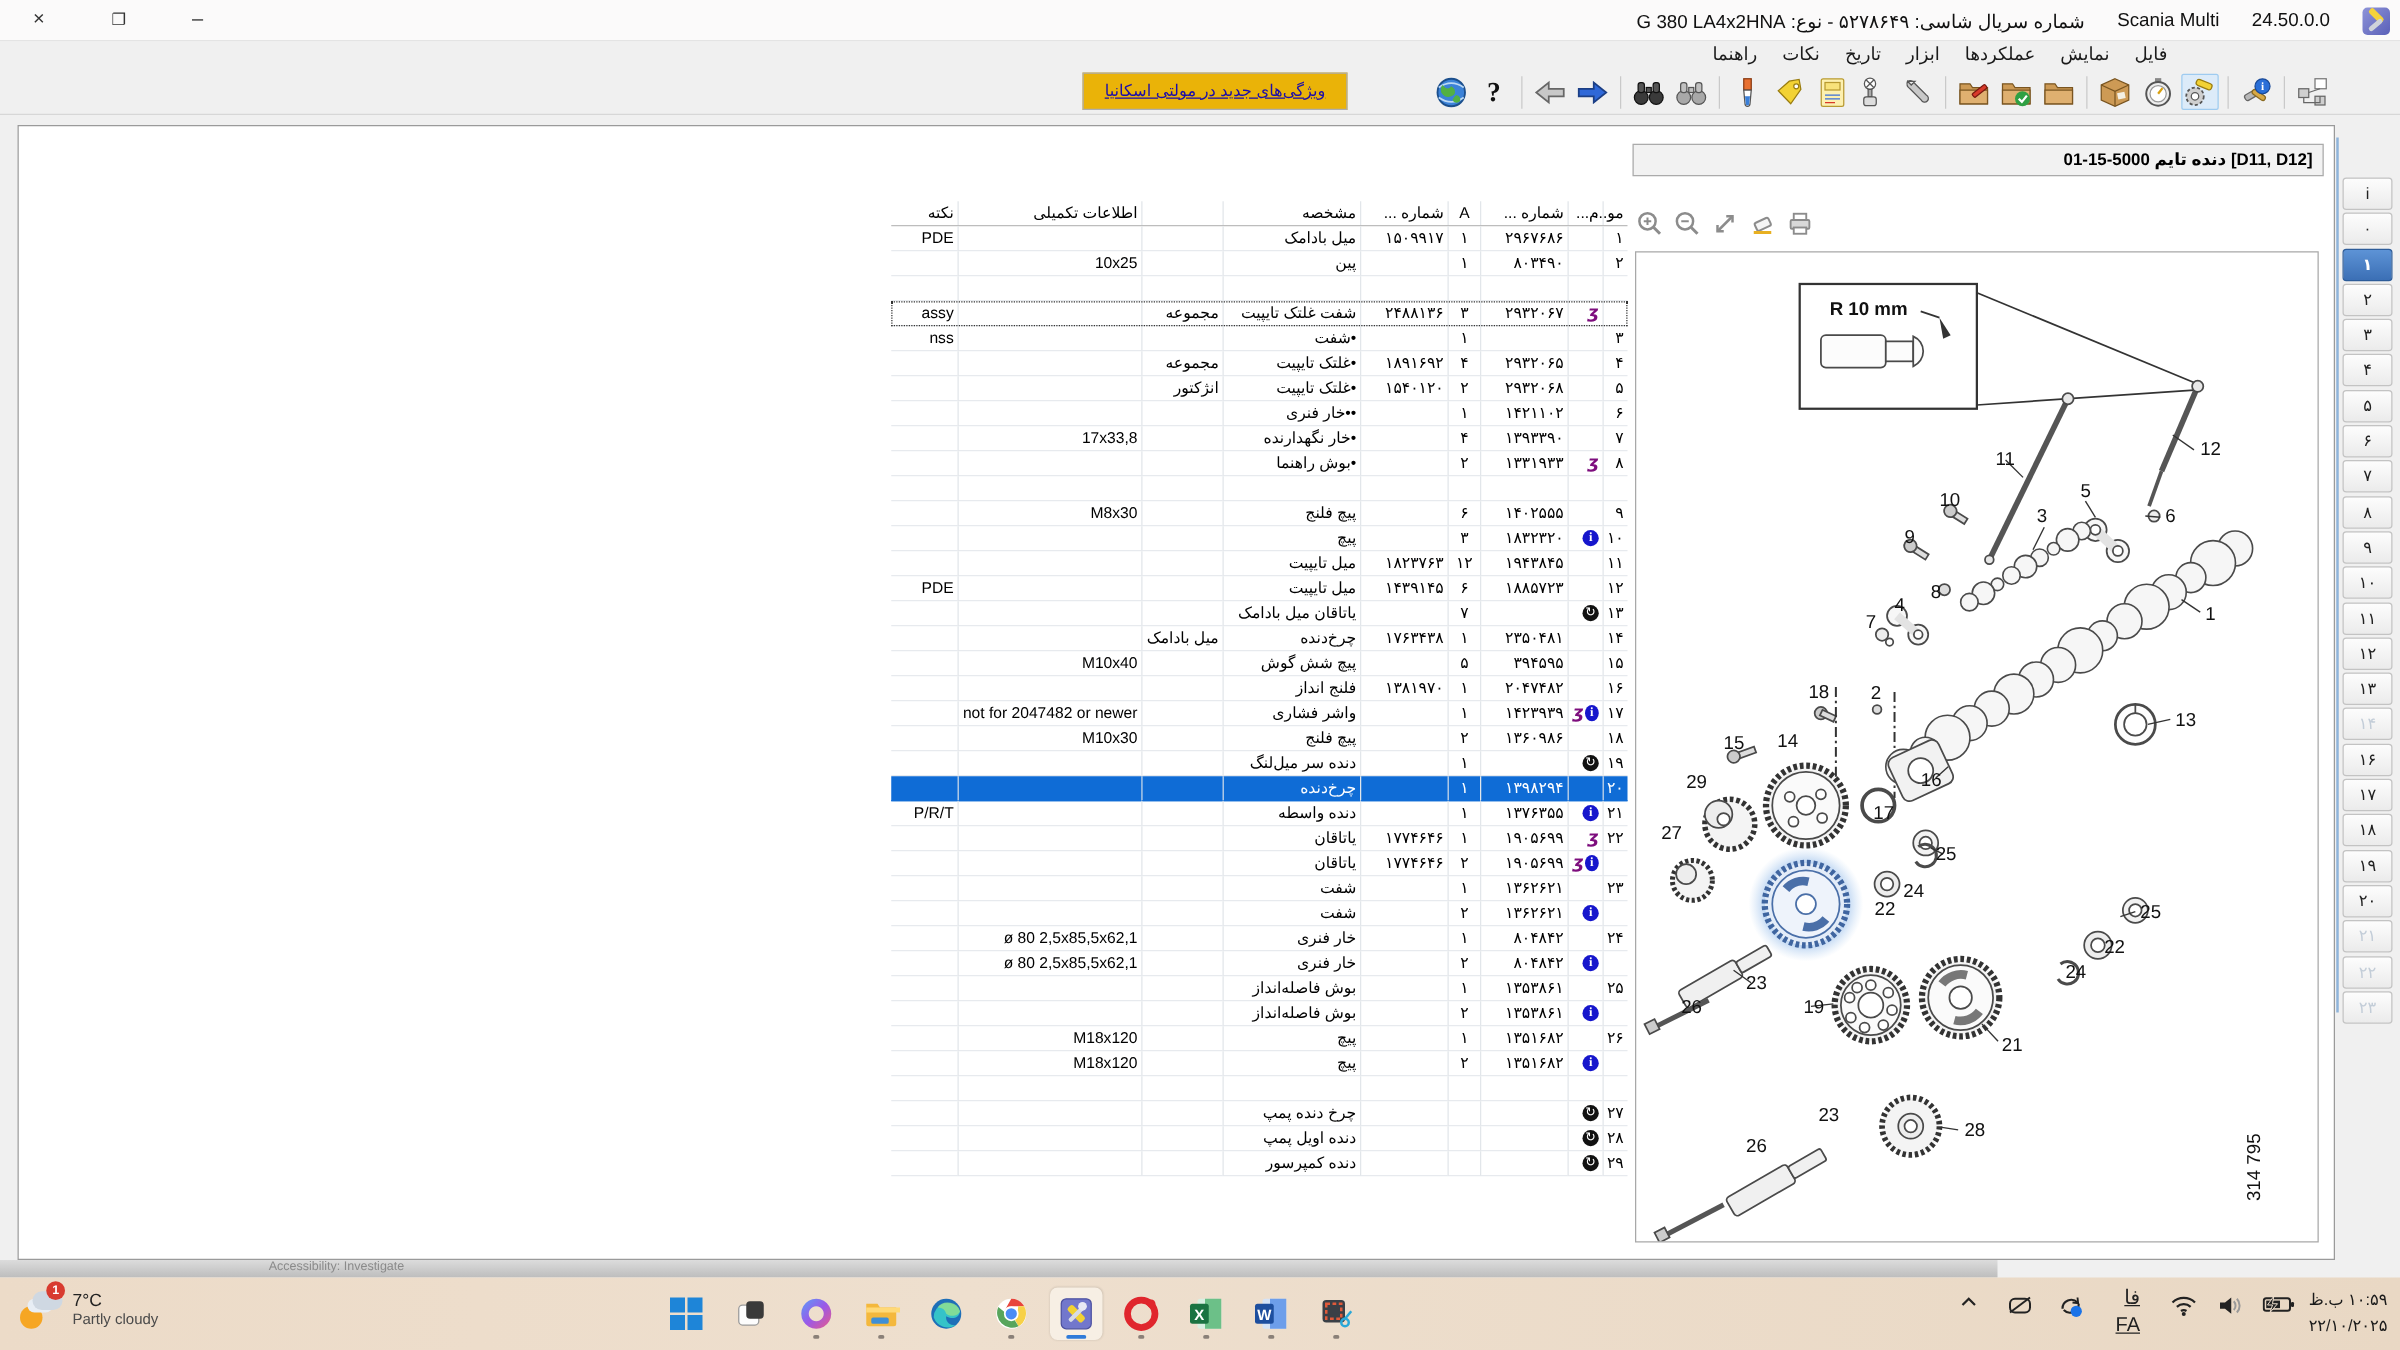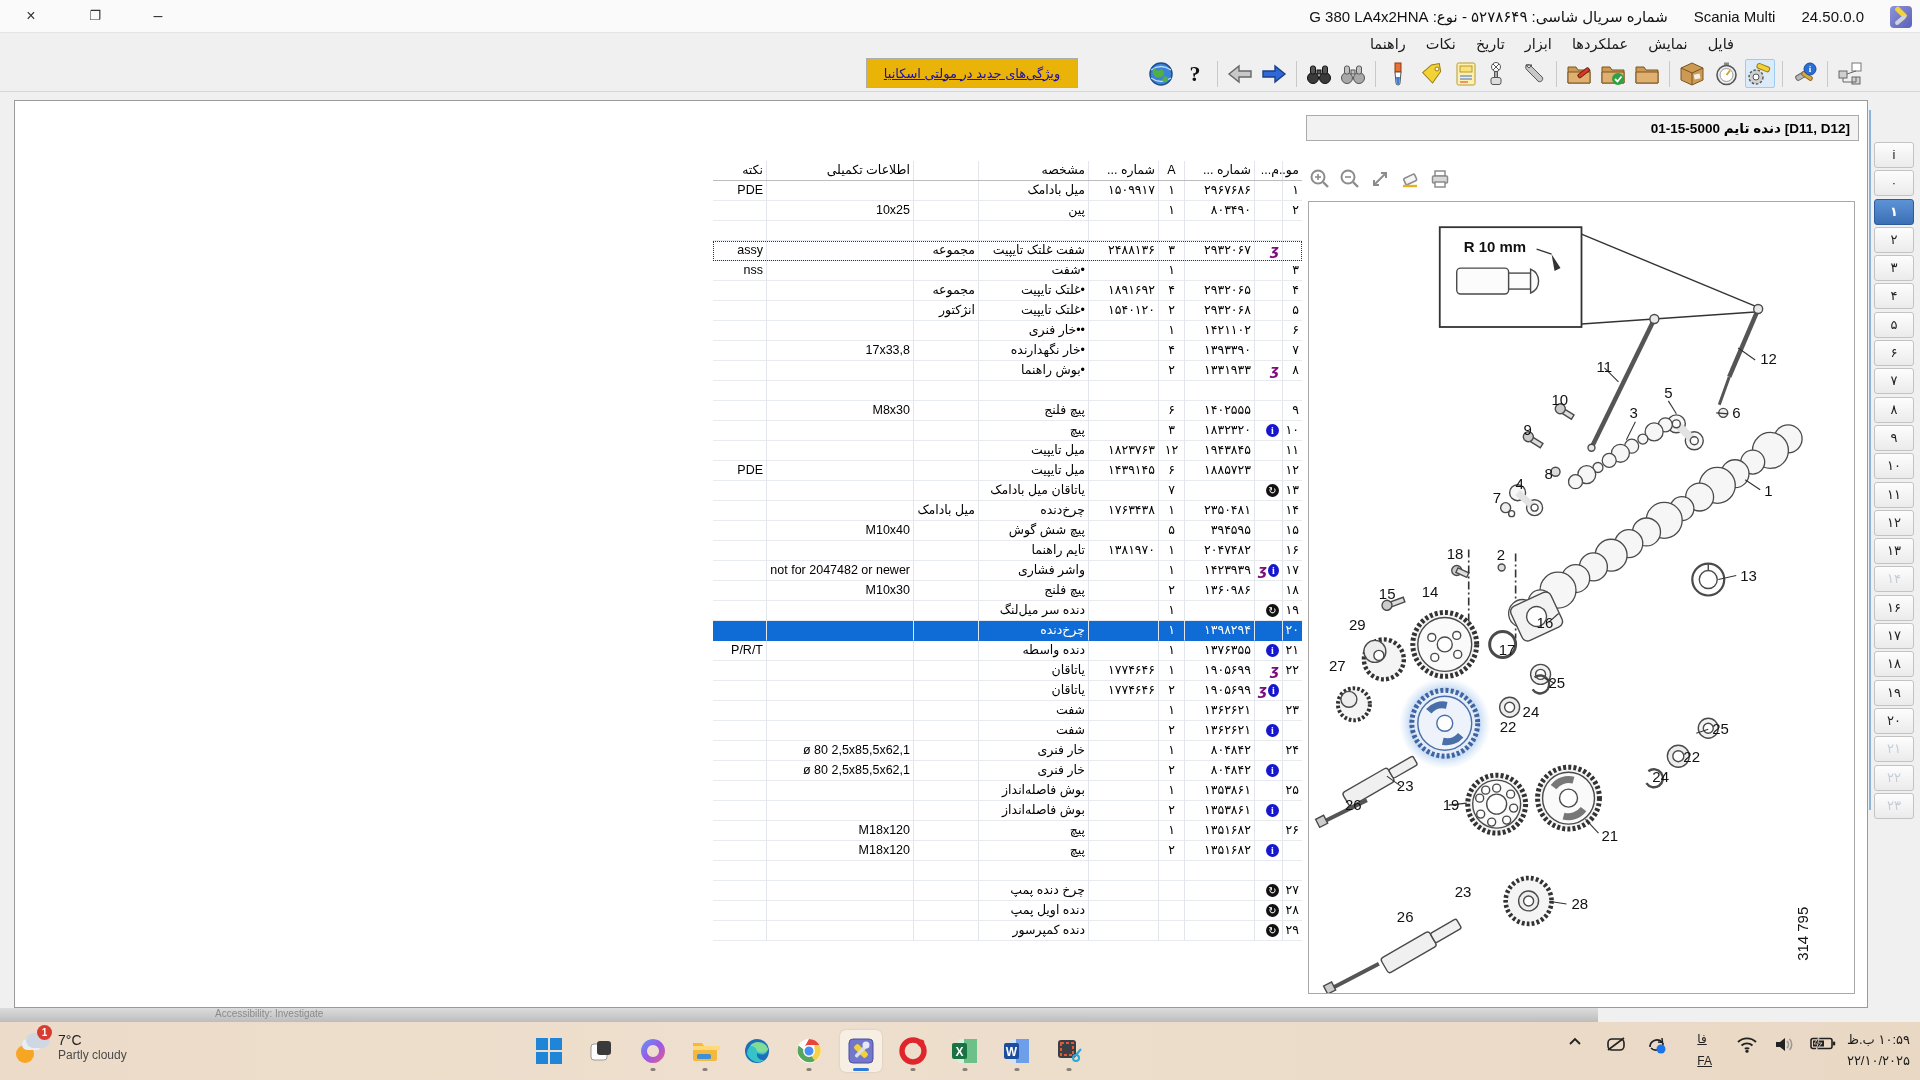--- a/index.html
+++ b/index.html
@@ -77,21 +77,21 @@
   .tb-ic .rundot { position:absolute; bottom:1px; left:50%; transform:translateX(-50%); width:5px; height:3px; border-radius:2px; background:#8a8078;}
   .tb-ic.active { background:#f7efe4; box-shadow:0 0 2px rgba(0,0,0,.15);}
   .tb-ic.active .rundot { width:16px; background:#2f7bd9;}
   #winlogo { display:grid; grid-template-columns:12px 12px; grid-template-rows:12px 12px; gap:2px;}
   #winlogo i { background:#1e85d8;}
   #searchpill { width:272px; height:40px; background:#fdfcfb; border:1px solid #d8cfc4; border-radius:20px; display:flex; align-items:center; padding:0 4px 0 14px; gap:10px;}
   #searchpill .stext { flex:1; font-size:14px; color:#5a5a5a;}
   #searchpill .simg { width:50px; height:32px; border-radius:16px; background:radial-gradient(circle at 30% 25%,#bfe3f7 0 35%,#e8c87a 50%,#6b6f62 75%,#4c5148 100%);}
   .traybtn { position:absolute; top:14px; color:#222; font-size:15px;}
   #clock { position:absolute; right:10px; top:7px; text-align:right; direction:rtl; font-size:13px; color:#1a1a1a; line-height:21px;}
-  #langsw { position:absolute; right:208px; top:6px; text-align:left; font-size:12px; color:#222; line-height:22px;text-decoration:underline;}
+  #langsw { position:absolute; right:208px; top:6px; text-align:right; font-size:16px; color:#222; line-height:22px;text-decoration:underline;}
   
   .isvg { display:block; }
 </style>
 </head>
 <body>
 
 <div id="titlebar">
   <span class="winctl" style="left:20px;">×</span>
   <span class="winctl" style="left:84px; font-size:13px;">❐</span>
   <span class="winctl" style="left:147px;">–</span>
@@ -487,21 +487,21 @@
         <div class="tcell c-extra"></div>
         <div class="tcell c-info">M10x40</div>
         <div class="tcell c-note"></div>
       </div>
       <div class="trow ">
         <div class="tcell c-pos">۱۶</div>
         <div class="tcell c-mark"></div>
         <div class="tcell c-num">۲۰۴۷۴۸۲</div>
         <div class="tcell c-qty">۱</div>
         <div class="tcell c-num2">۱۳۸۱۹۷۰</div>
-        <div class="tcell c-desc">تایم راهنما</div>
+        <div class="tcell c-desc">فلنج انداز</div>
         <div class="tcell c-extra"></div>
         <div class="tcell c-info"></div>
         <div class="tcell c-note"></div>
       </div>
       <div class="trow ">
         <div class="tcell c-pos">۱۷</div>
         <div class="tcell c-mark">
           <span class="mk-info">i</span>
           <span class="mk-repl">ʒ</span>
         </div>

